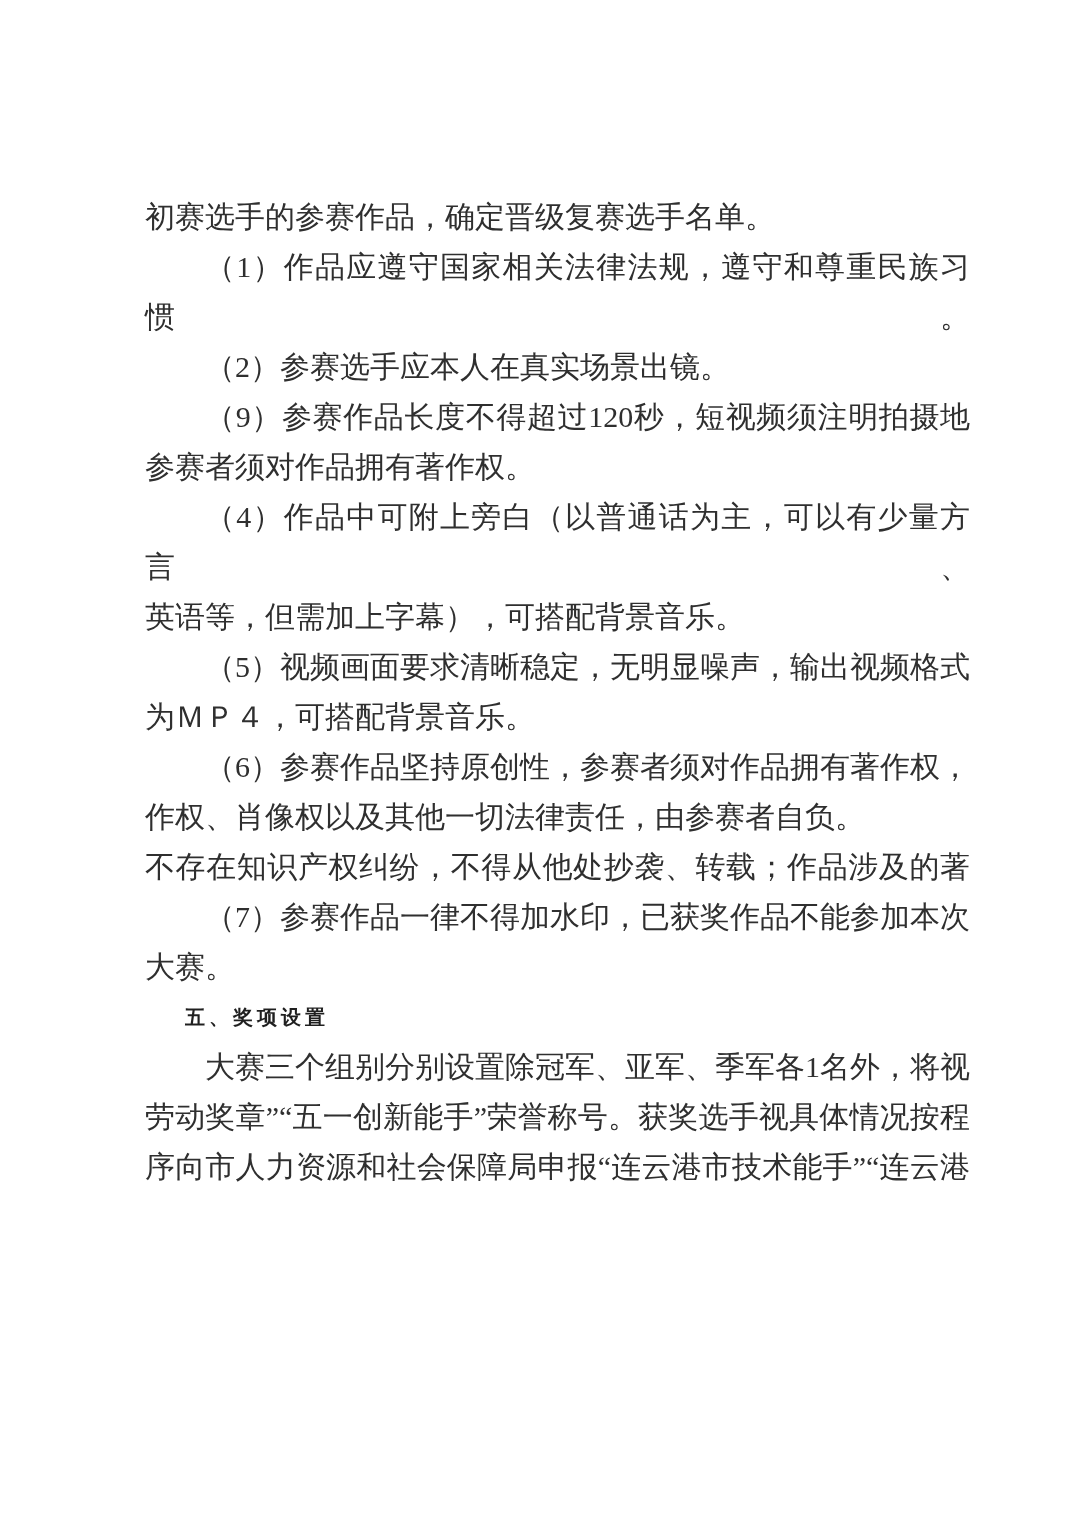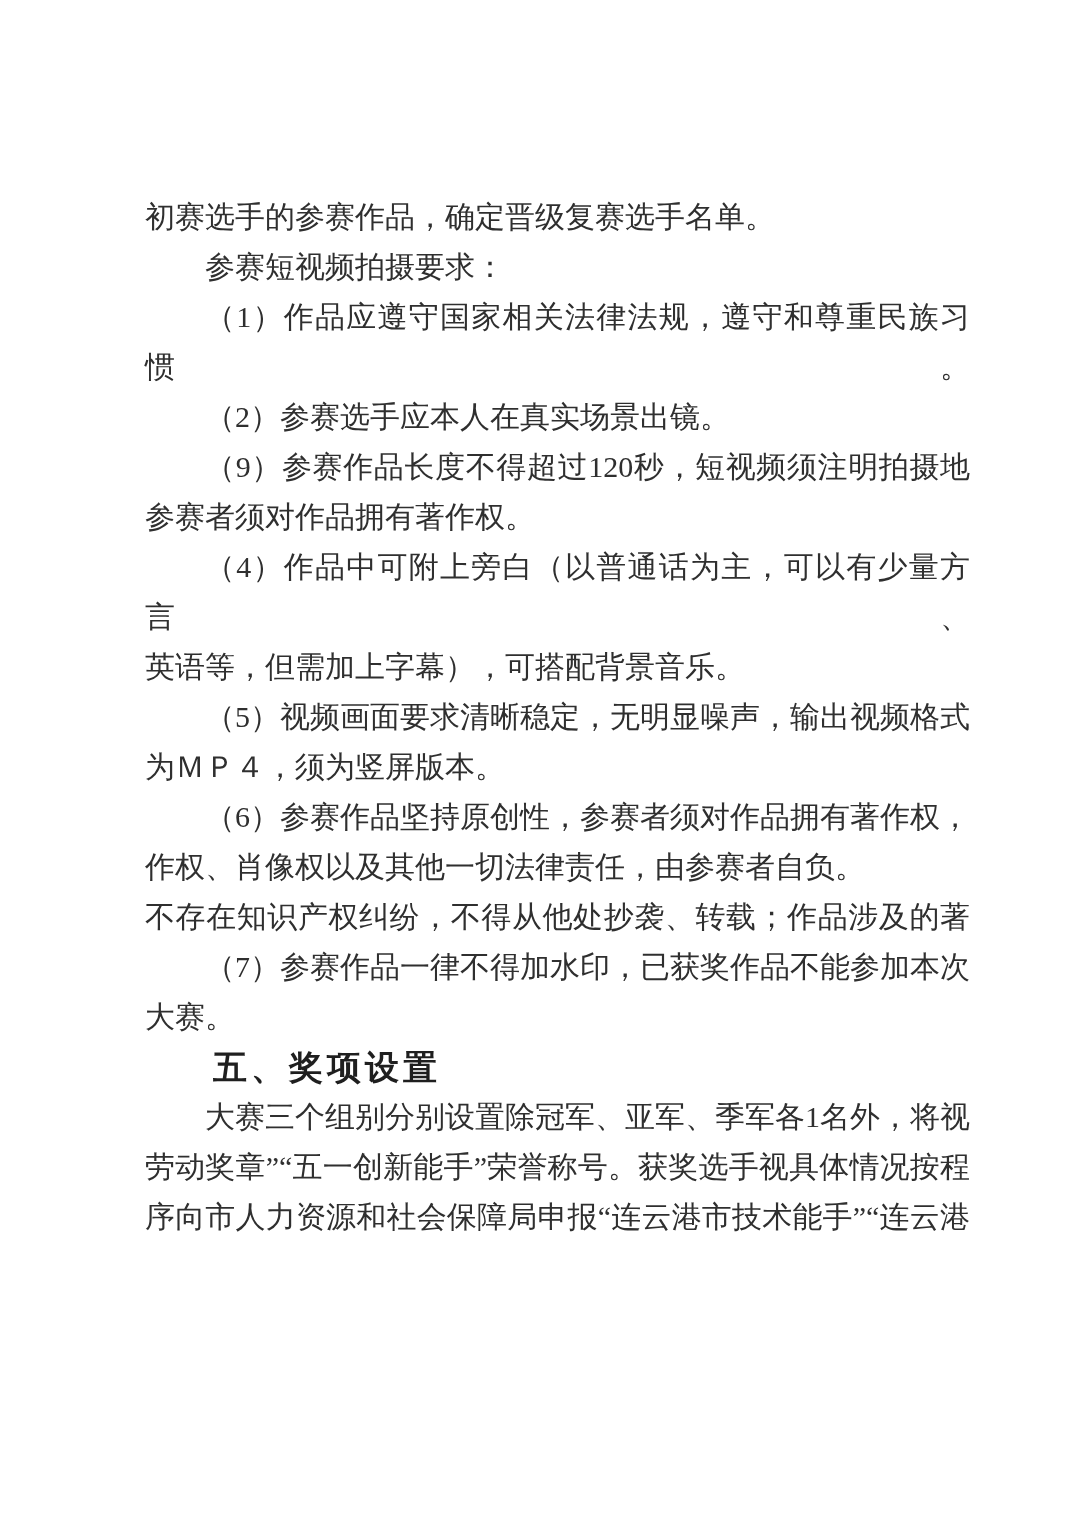--- a/index.html
+++ b/index.html
@@ -29,40 +29,39 @@
     text-align: justify;
     text-align-last: justify;
     -moz-text-align-last: justify;
   }
   .line.indent {
     text-indent: 2em;
   }
   .line.bold {
     font-family: "DejaVu Sans", "Liberation Sans", sans-serif;
     font-weight: 700;
-    font-size: 34px;
+    font-size: 20px;
     letter-spacing: 4px;
     color: #1f1f1f;
   }
 </style>
 </head>
 <body>
 
 <div class="page">
   <div id="doc-body">
       <div class="line">初赛选手的参赛作品，确定晋级复赛选手名单。</div>
-      <div class="line indent">参赛短视频拍摄要求：</div>
       <div class="line indent fill">（1）作品应遵守国家相关法律法规，遵守和尊重民族习惯。</div>
       <div class="line indent">（2）参赛选手应本人在真实场景出镜。</div>
       <div class="line indent fill">（9）参赛作品长度不得超过120秒，短视频须注明拍摄地</div>
       <div class="line">参赛者须对作品拥有著作权。</div>
       <div class="line indent fill">（4）作品中可附上旁白（以普通话为主，可以有少量方言、</div>
       <div class="line">英语等，但需加上字幕），可搭配背景音乐。</div>
       <div class="line indent fill">（5）视频画面要求清晰稳定，无明显噪声，输出视频格式</div>
-      <div class="line">为ＭＰ４，须为竖屏版本。</div>
+      <div class="line">为ＭＰ４，可搭配背景音乐。</div>
       <div class="line indent fill">（6）参赛作品坚持原创性，参赛者须对作品拥有著作权，</div>
       <div class="line">作权、肖像权以及其他一切法律责任，由参赛者自负。</div>
       <div class="line fill">不存在知识产权纠纷，不得从他处抄袭、转载；作品涉及的著</div>
       <div class="line indent fill">（7）参赛作品一律不得加水印，已获奖作品不能参加本次</div>
       <div class="line">大赛。</div>
       <div class="line indent bold">五、奖项设置</div>
       <div class="line indent fill">大赛三个组别分别设置除冠军、亚军、季军各1名外，将视</div>
       <div class="line fill">劳动奖章”“五一创新能手”荣誉称号。获奖选手视具体情况按程</div>
       <div class="line fill">序向市人力资源和社会保障局申报“连云港市技术能手”“连云港</div>
     </div>

